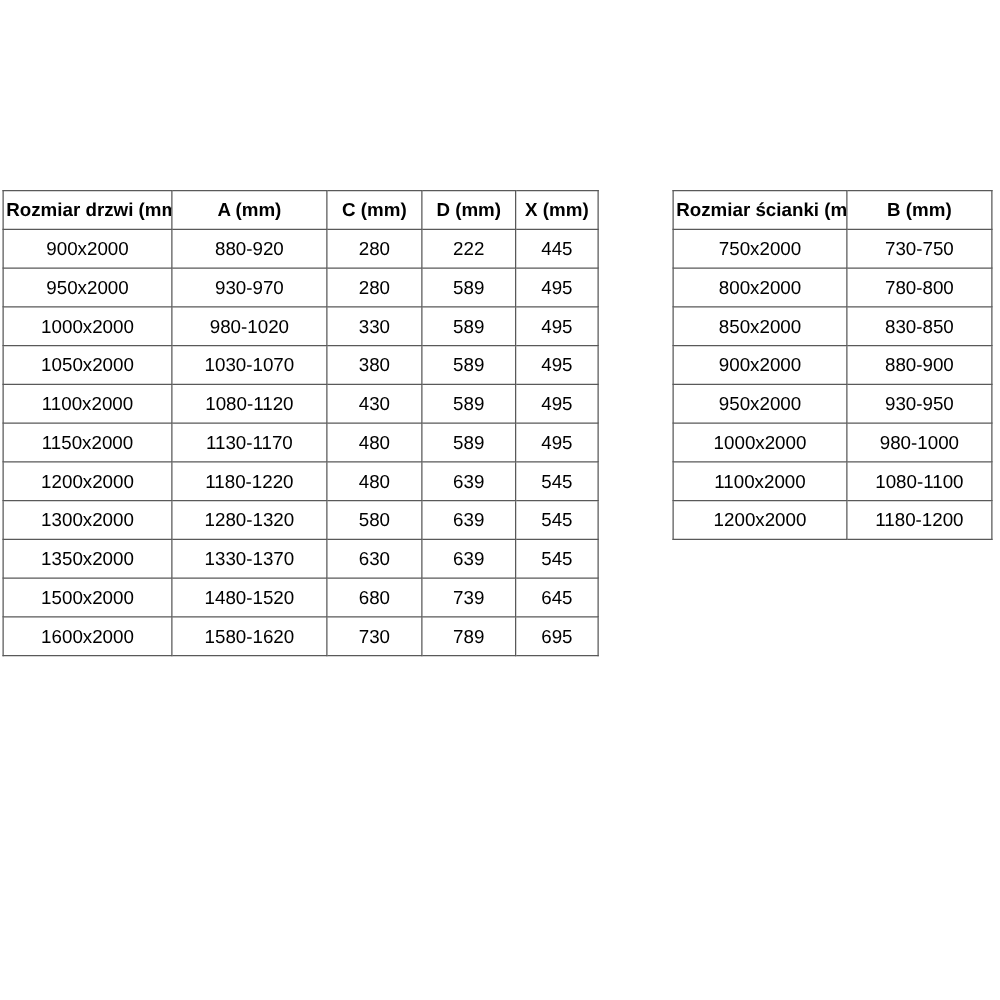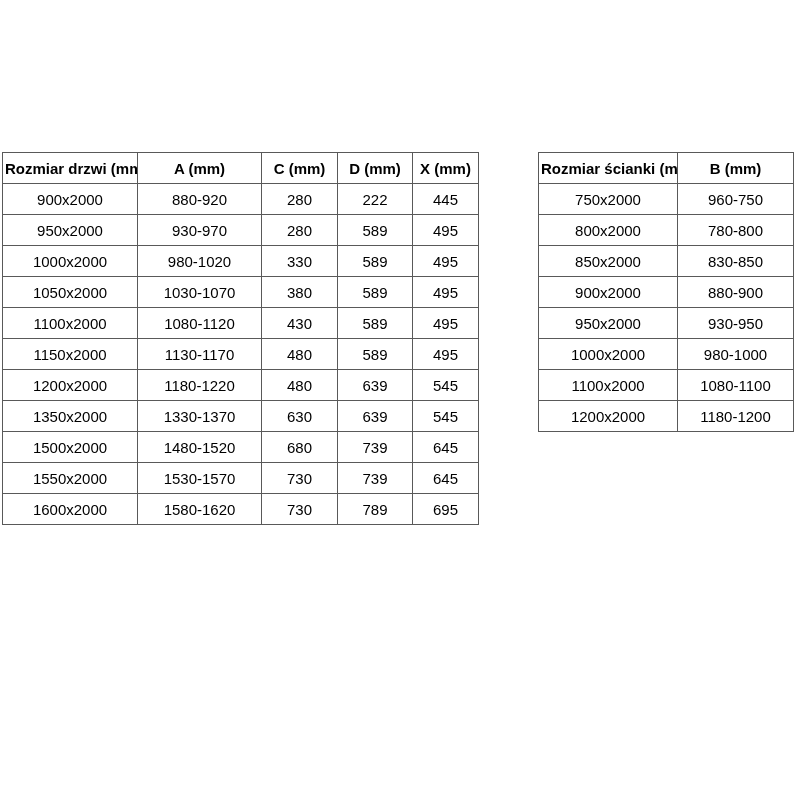--- a/index.html
+++ b/index.html
@@ -116,37 +116,37 @@
         <td>495</td>
       </tr>
       <tr>
         <td>1200x2000</td>
         <td>1180-1220</td>
         <td>480</td>
         <td>639</td>
         <td>545</td>
       </tr>
       <tr>
+        <td>1300x2000</td>
+        <td>1280-1320</td>
+        <td>580</td>
+        <td>639</td>
+        <td>545</td>
+      </tr>
+      <tr>
         <td>1350x2000</td>
         <td>1330-1370</td>
         <td>630</td>
         <td>639</td>
         <td>545</td>
       </tr>
       <tr>
         <td>1500x2000</td>
         <td>1480-1520</td>
         <td>680</td>
-        <td>739</td>
-        <td>645</td>
-      </tr>
-      <tr>
-        <td>1550x2000</td>
-        <td>1530-1570</td>
-        <td>730</td>
         <td>739</td>
         <td>645</td>
       </tr>
       <tr>
         <td>1600x2000</td>
         <td>1580-1620</td>
         <td>730</td>
         <td>789</td>
         <td>695</td>
       </tr>
@@ -160,21 +160,21 @@
   </colgroup>
   <thead>
       <tr>
         <th>Rozmiar ścianki (mm)</th>
         <th>B (mm)</th>
       </tr>
     </thead>
   <tbody>
       <tr>
         <td>750x2000</td>
-        <td>960-750</td>
+        <td>730-750</td>
       </tr>
       <tr>
         <td>800x2000</td>
         <td>780-800</td>
       </tr>
       <tr>
         <td>850x2000</td>
         <td>830-850</td>
       </tr>
       <tr>

